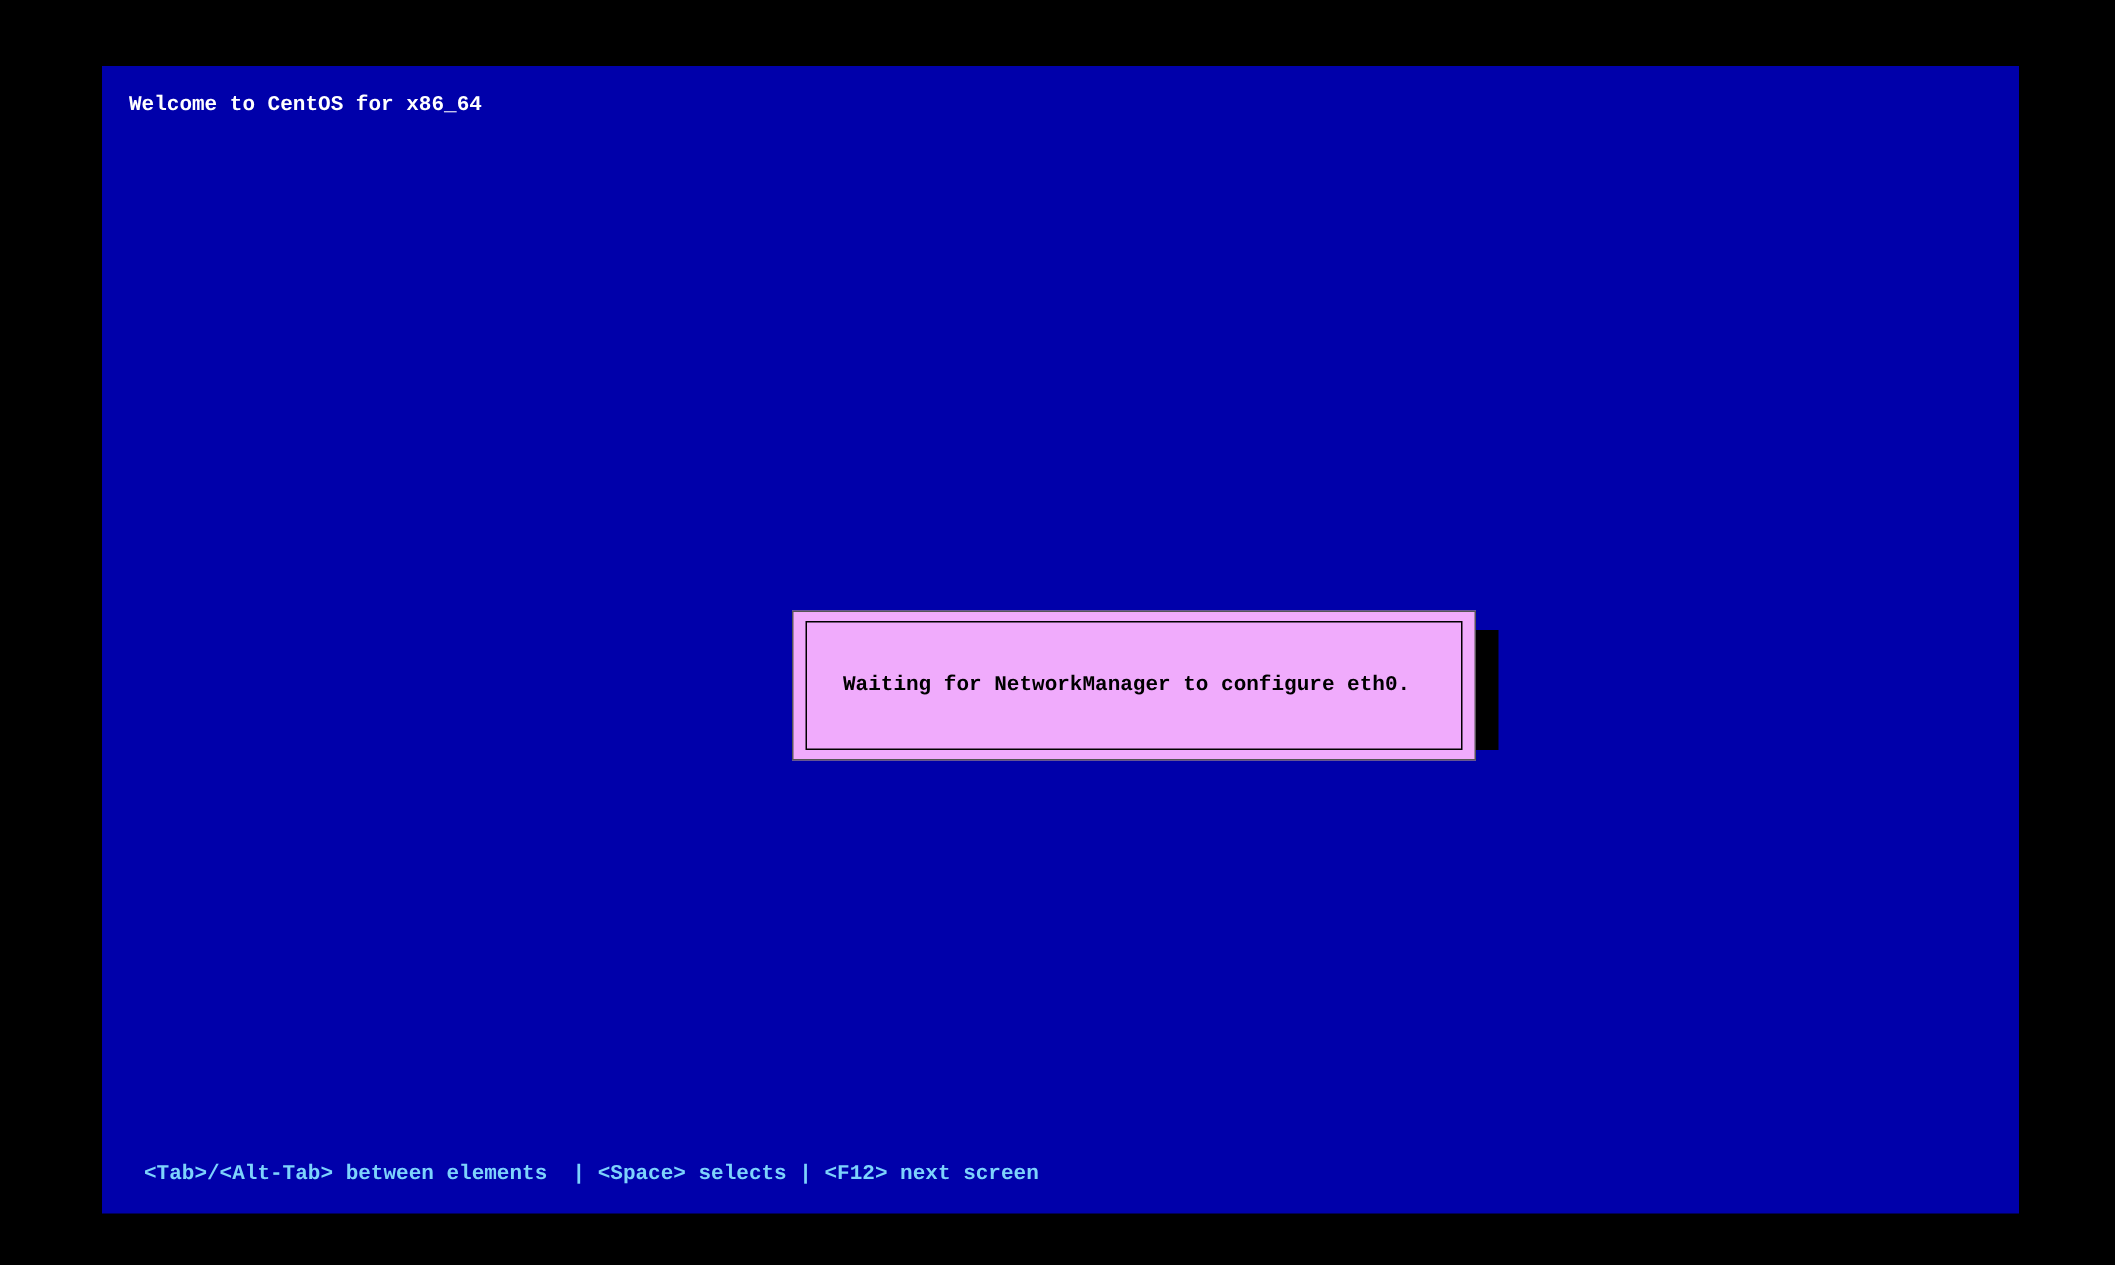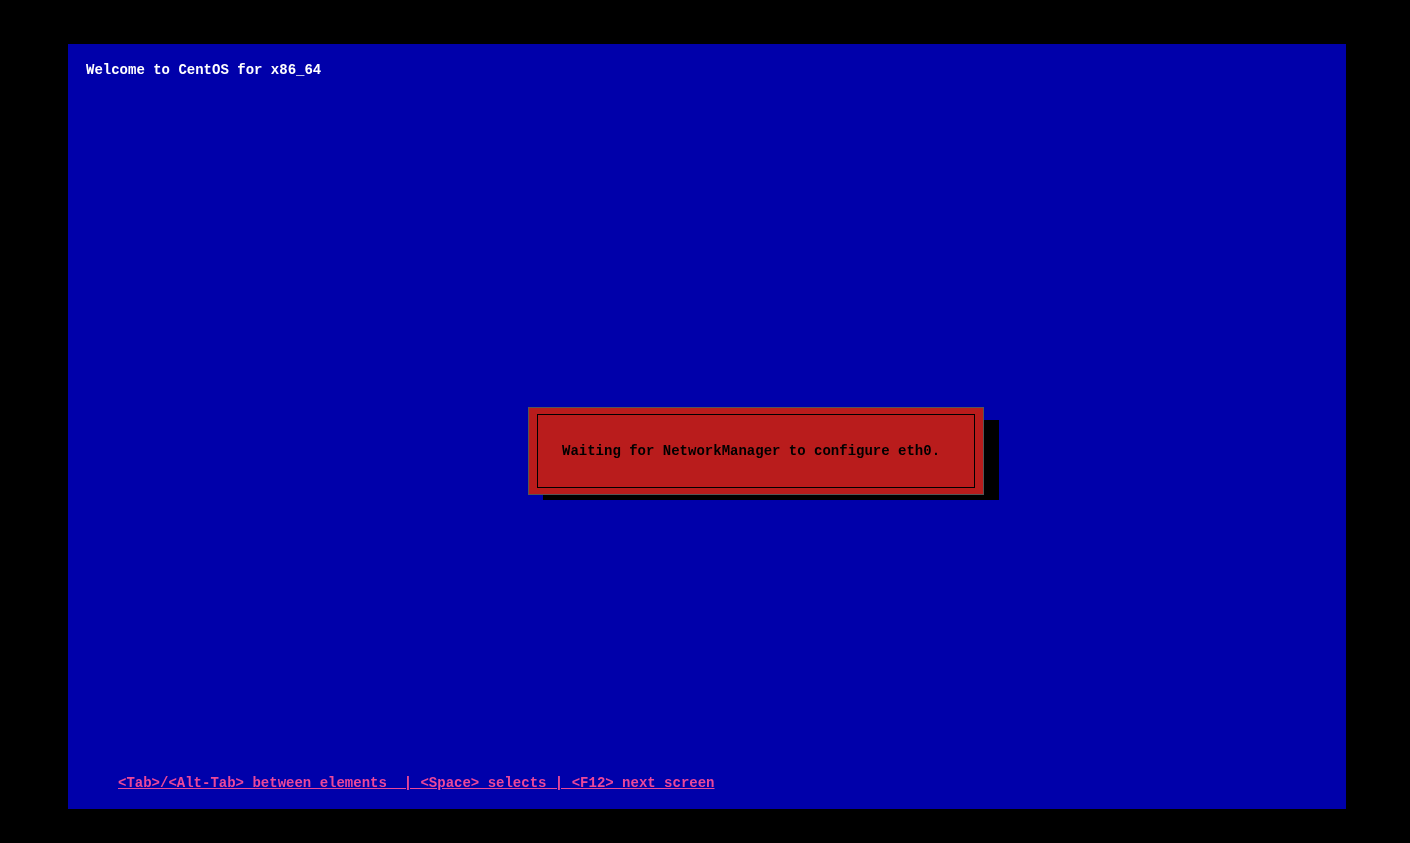--- a/index.html
+++ b/index.html
@@ -28,40 +28,39 @@
     .header {
       position: absolute;
       top: 2px;
       left: 2px;
       color: #ffffff;
       white-space: pre;
     }
     .footer {
       position: absolute;
       bottom: 2px;
-      left: 34px;
-      color: #ec4899;
+      left: 12px;
+      color: #7dd3fc;
       white-space: pre;
-      text-decoration: underline;
     }
     .dialog-shadow {
       position: absolute;
       left: 475px;
       top: 376px;
       width: 456px;
       height: 80px;
       background: #000000;
     }
     .dialog-outer {
       position: absolute;
       left: 460px;
       top: 363px;
       width: 456px;
-      height: 88px;
-      background: #b91c1c;
+      height: 100px;
+      background: #f0abfc;
       border: 1px solid #555;
     }
     .dialog-inner {
       position: absolute;
       left: 8px;
       top: 6px;
       right: 8px;
       bottom: 6px;
       border: 1px solid #000000;
       display: flex;

